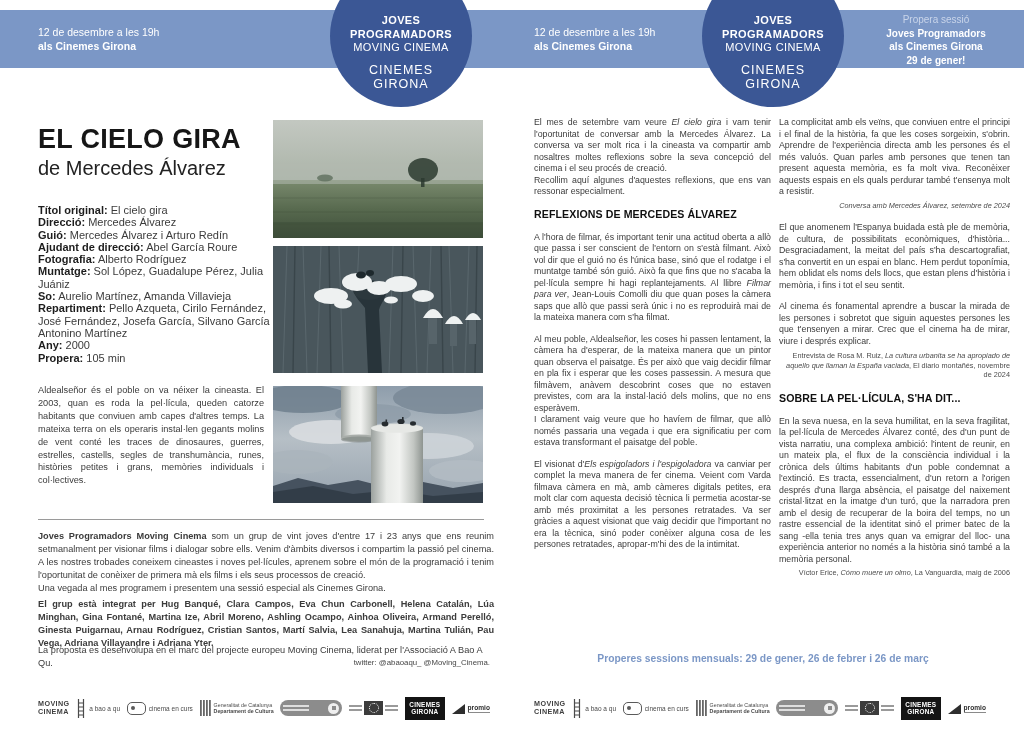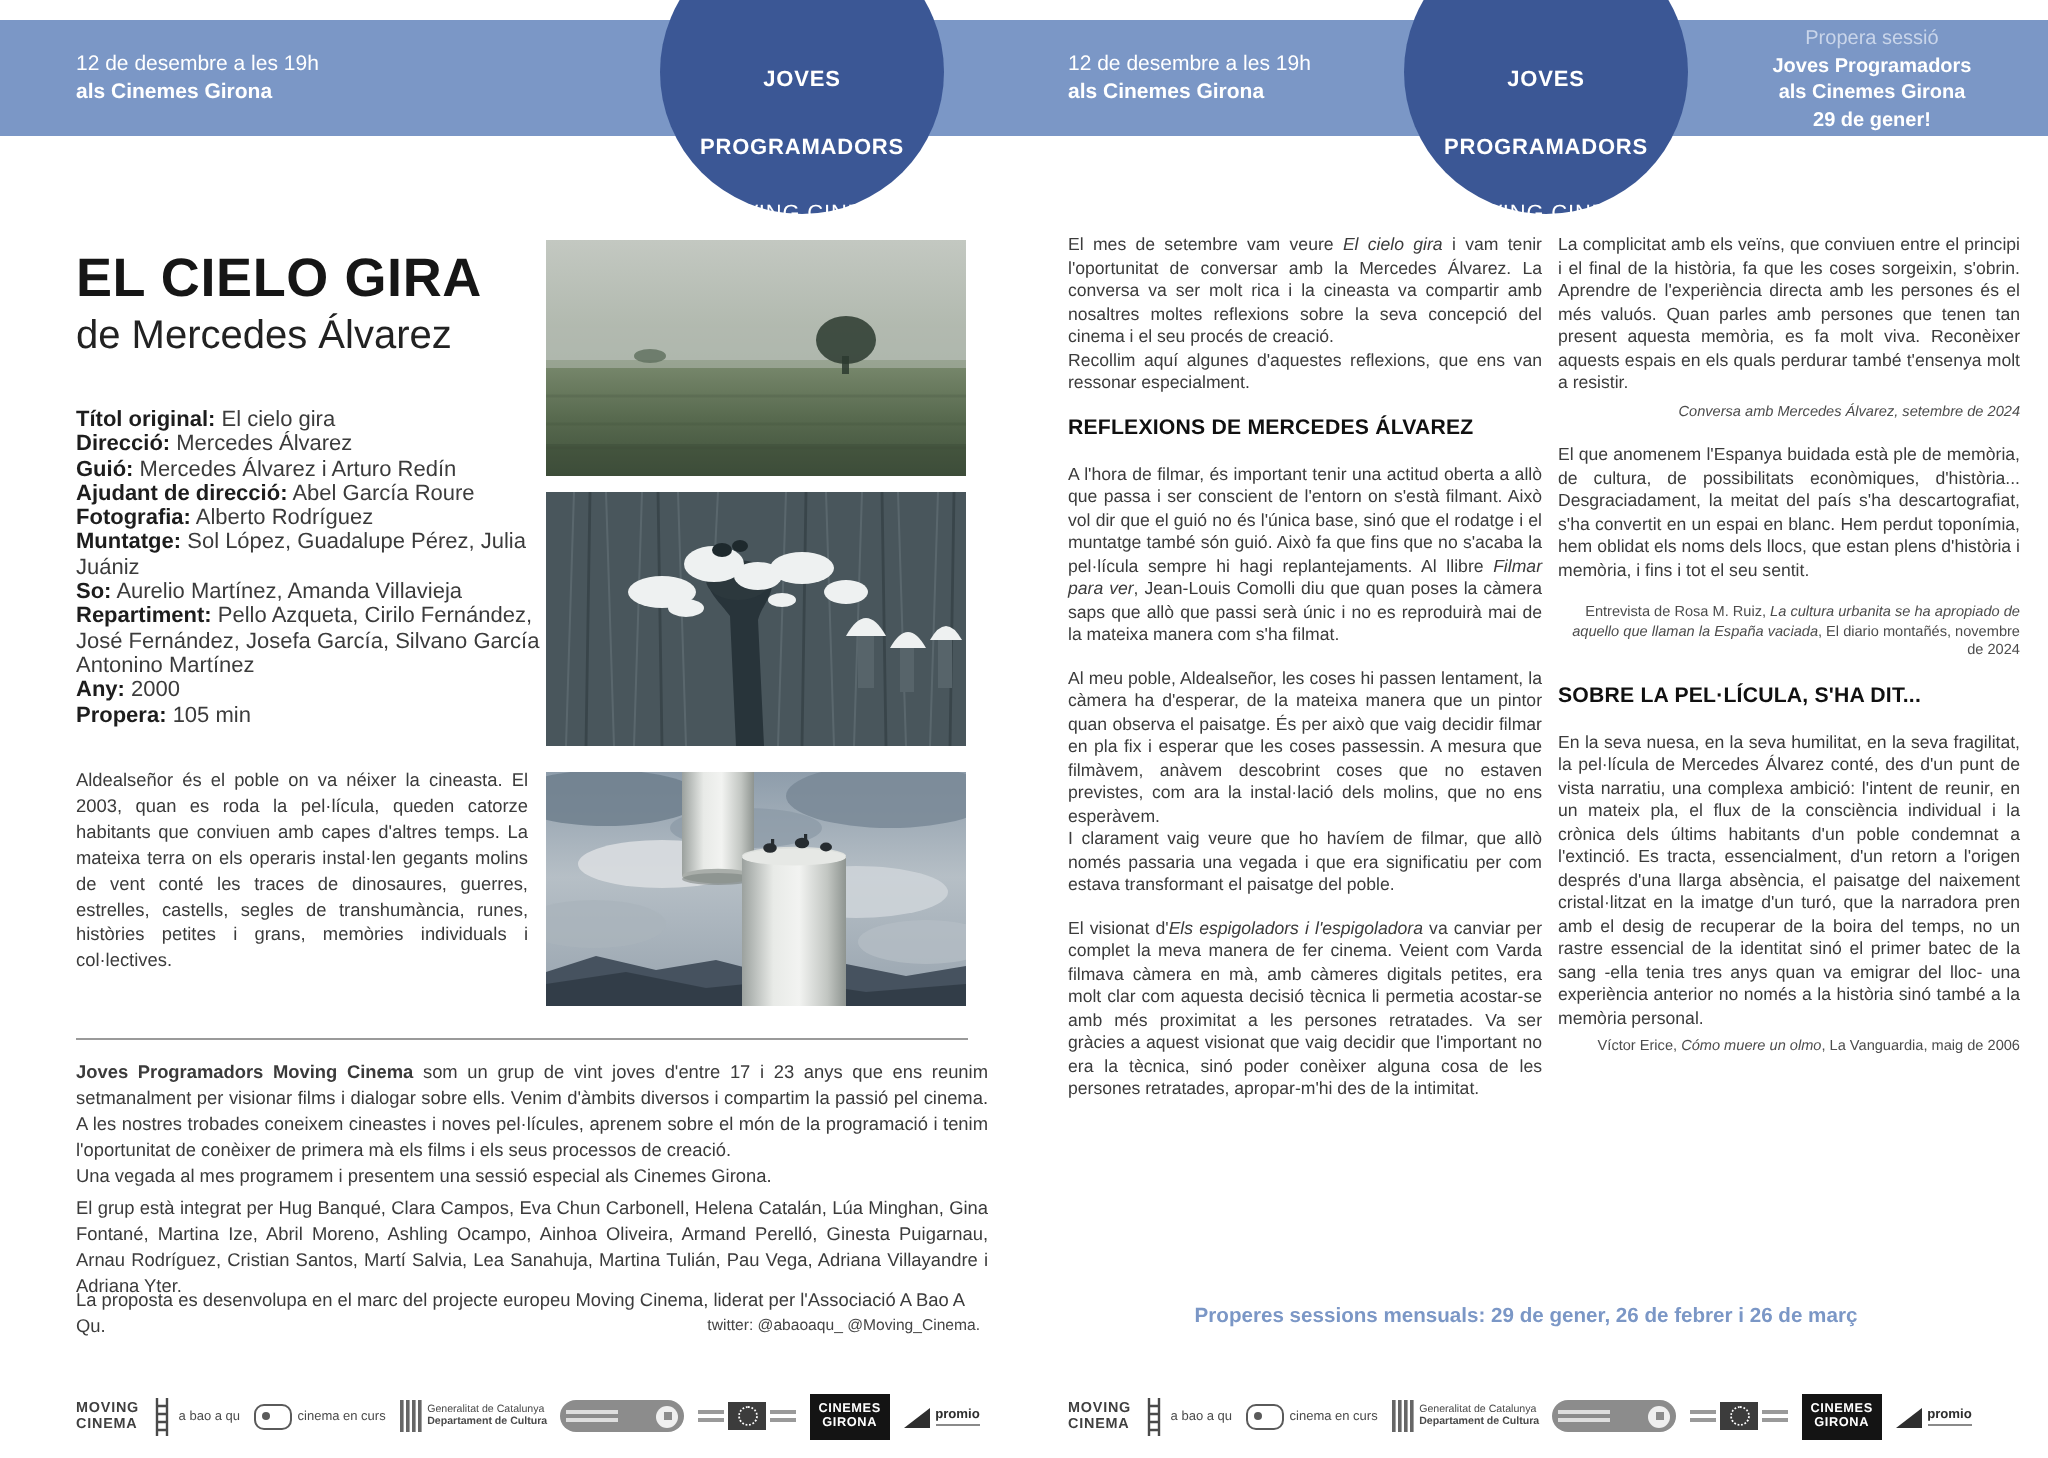--- a/index.html
+++ b/index.html
@@ -8,39 +8,39 @@
     background:#ffffff;
     font-family:"Liberation Sans", sans-serif;
     color:#3b3b3b;
   }
   
   .bar{position:absolute;left:0;top:10px;width:1024px;height:58px;background:#7b97c6;}
   .date-block{position:absolute;top:25px;color:#fff;font-size:10.5px;line-height:14px;}
   .date-block .b{font-weight:bold;}
   .badge{position:absolute;top:-35px;width:142px;height:142px;border-radius:50%;background:#3b5795;}
   .badge-text{padding-top:49px;text-align:center;color:#fff;}
-  .bt{font-size:11px;line-height:13.5px;letter-spacing:.4px;margin-top:20px;}
+  .bt{font-size:11px;line-height:13.5px;letter-spacing:.4px;}
   .bt-b{font-weight:bold;}
   .bt-lg{font-size:12.5px;line-height:14px;letter-spacing:1px;}
   .badge-gap{height:8px;}
   .next-session{position:absolute;left:856px;top:13px;width:160px;text-align:center;color:#fff;font-size:10px;line-height:13.5px;font-weight:bold;}
   .ns-light{font-weight:normal;color:#c9d5ea;}
   
   .title-block{position:absolute;left:38px;top:124px;color:#161616;}
   .film-title{font-size:27px;font-weight:bold;letter-spacing:.3px;line-height:30px;margin:0;}
   .film-subtitle{font-size:20px;font-weight:normal;line-height:24px;margin:2px 0 0 0;color:#222;}
   .credits{position:absolute;left:38px;top:204px;width:238px;}
   .credit{margin:0;font-size:11px;line-height:12.3px;color:#3b3b3b;}
   .credit .cl{font-weight:bold;color:#1d1d1d;}
   .synopsis{position:absolute;left:38px;top:384px;width:226px;font-size:9.2px;line-height:12.9px;text-align:justify;margin:0;}
   .still{position:absolute;left:273px;display:block;}
   .divider{position:absolute;left:38px;top:519px;width:446px;border-top:1px solid #9a9a9a;}
   .wide-text{position:absolute;left:38px;width:456px;font-size:9.2px;line-height:13px;text-align:justify;margin:0;}
   .about{top:530px;}
-  .group{top:598px;}
+  .group{top:598px;font-weight:bold;}
   .proposal{top:644px;text-align:left;}
   .social{position:absolute;left:38px;top:658px;width:452px;text-align:right;font-size:7.8px;line-height:10.5px;color:#454545;}
   
   .col{position:absolute;top:117px;}
   .col1{left:534px;width:237px;}
   .col2{left:779px;width:231px;}
   .col p{font-size:8.8px;line-height:11.5px;text-align:justify;margin:0 0 10px 0;color:#3b3b3b;}
   .col p.tight{margin-bottom:0;}
   .col h3{font-size:10.6px;font-weight:bold;color:#101010;letter-spacing:.1px;margin:3px 0 12px 0;}
   .attr{font-size:7.3px;line-height:9.6px;text-align:right;color:#4c4c4c;margin:0 0 12px 0;}
@@ -254,20 +254,21 @@
   <p><span>A l'hora de filmar, és important tenir una actitud oberta a allò que passa i ser conscient de l'entorn on s'està filmant. Això vol dir que el guió no és l'única base, sinó que el rodatge i el muntatge també són guió. Això fa que fins que no s'acaba la pel·lícula sempre hi hagi replantejaments. Al llibre </span><span style="font-style: italic;">Filmar para ver</span><span>, Jean-Louis Comolli diu que quan poses la càmera saps que allò que passi serà únic i no es reproduirà mai de la mateixa manera com s'ha filmat.</span></p>
   <p class="tight">Al meu poble, Aldealseñor, les coses hi passen lentament, la càmera ha d'esperar, de la mateixa manera que un pintor quan observa el paisatge. És per això que vaig decidir filmar en pla fix i esperar que les coses passessin. A mesura que filmàvem, anàvem descobrint coses que no estaven previstes, com ara la instal·lació dels molins, que no ens esperàvem.</p>
   <p>I clarament vaig veure que ho havíem de filmar, que allò només passaria una vegada i que era significatiu per com estava transformant el paisatge del poble.</p>
   <p><span>El visionat d'</span><span style="font-style: italic;">Els espigoladors i l'espigoladora</span><span> va canviar per complet la meva manera de fer cinema. Veient com Varda filmava càmera en mà, amb càmeres digitals petites, era molt clar com aquesta decisió tècnica li permetia acostar-se amb més proximitat a les persones retratades. Va ser gràcies a aquest visionat que vaig decidir que l'important no era la tècnica, sinó poder conèixer alguna cosa de les persones retratades, apropar-m'hi des de la intimitat.</span></p>
 </div>
 
 <div class="col col2">
   <p class="tight">La complicitat amb els veïns, que conviuen entre el principi i el final de la història, fa que les coses sorgeixin, s'obrin. Aprendre de l'experiència directa amb les persones és el més valuós. Quan parles amb persones que tenen tan present aquesta memòria, es fa molt viva. Reconèixer aquests espais en els quals perdurar també t'ensenya molt a resistir.</p>
   <div class="attr ital" style="margin-top:3px">Conversa amb Mercedes Álvarez, setembre de 2024</div>
   <p>El que anomenem l'Espanya buidada està ple de memòria, de cultura, de possibilitats econòmiques, d'història... Desgraciadament, la meitat del país s'ha descartografiat, s'ha convertit en un espai en blanc. Hem perdut toponímia, hem oblidat els noms dels llocs, que estan plens d'història i memòria, i fins i tot el seu sentit.</p>
+  <p class="tight">Al cinema és fonamental aprendre a buscar la mirada de les persones i sobretot que siguin aquestes persones les que t'ensenyen a mirar. Crec que el cinema ha de mirar, viure i després explicar.</p>
   <div class="attr" style="margin-top:4px"><span>Entrevista de Rosa M. Ruiz, </span><span style="font-style: italic;">La cultura urbanita se ha apropiado de aquello que llaman la España vaciada</span><span>, El diario montañés, novembre de 2024</span></div>
   <h3>SOBRE LA PEL·LÍCULA, S'HA DIT...</h3>
   <p class="tight">En la seva nuesa, en la seva humilitat, en la seva fragilitat, la pel·lícula de Mercedes Álvarez conté, des d'un punt de vista narratiu, una complexa ambició: l'intent de reunir, en un mateix pla, el flux de la consciència individual i la crònica dels últims habitants d'un poble condemnat a l'extinció. Es tracta, essencialment, d'un retorn a l'origen després d'una llarga absència, el paisatge del naixement cristal·litzat en la imatge d'un turó, que la narradora pren amb el desig de recuperar de la boira del temps, no un rastre essencial de la identitat sinó el primer batec de la sang -ella tenia tres anys quan va emigrar del lloc- una experiència anterior no només a la història sinó també a la memòria personal.</p>
   <div class="attr" style="margin-top:3px"><span>Víctor Erice, </span><span style="font-style: italic;">Cómo muere un olmo</span><span>, La Vanguardia, maig de 2006</span></div>
 </div>
 
 <div class="sessions-note">Properes sessions mensuals: 29 de gener, 26 de febrer i 26 de març</div>
 
 <div class="footer footer-left">
   <div class="lg-moving">

